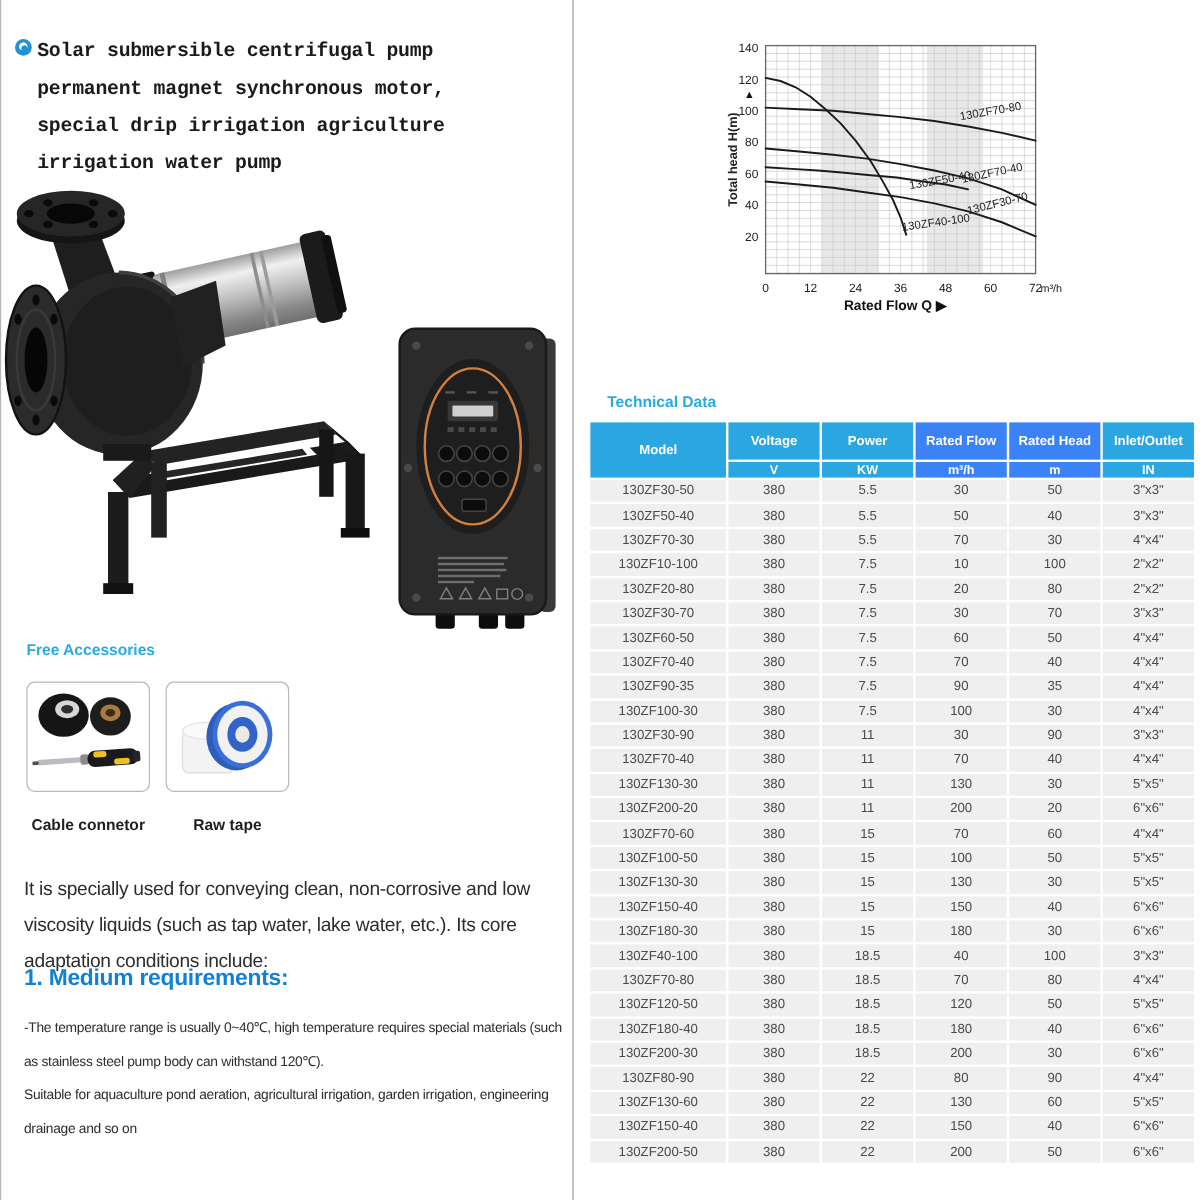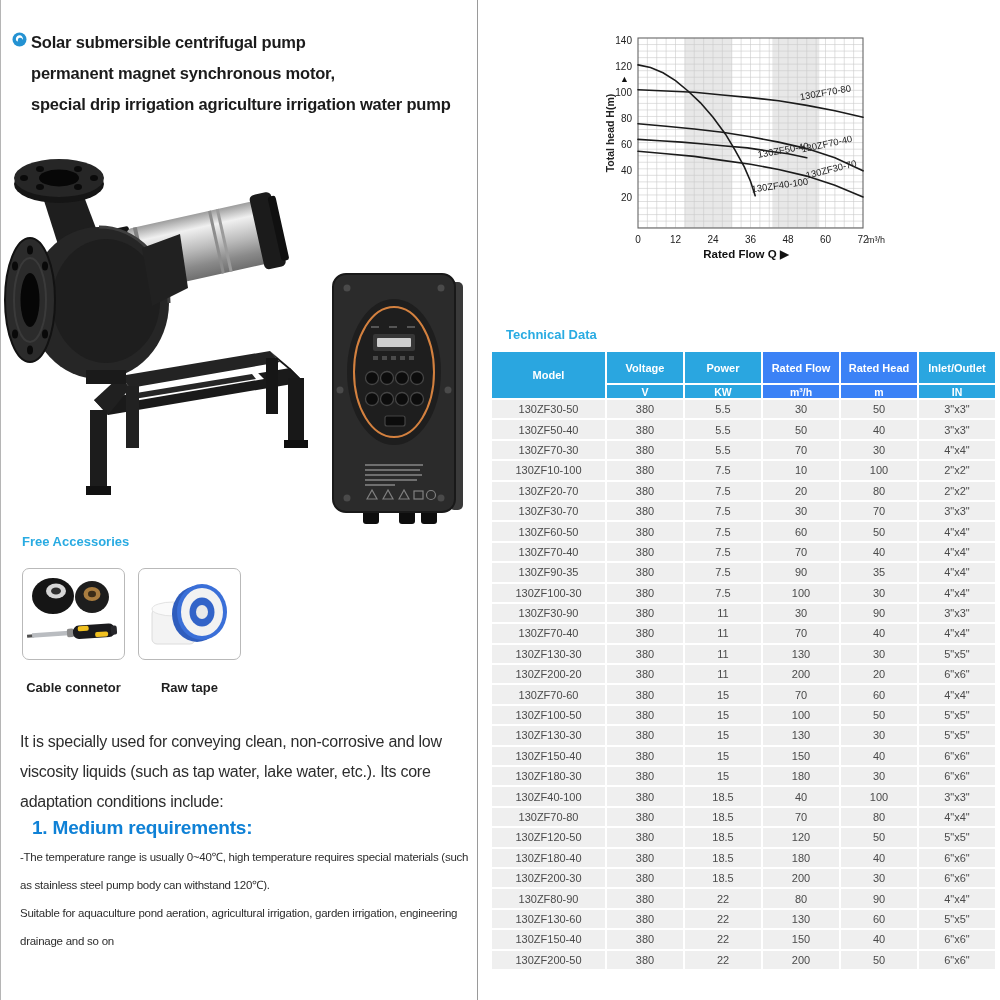--- a/index.html
+++ b/index.html
@@ -4,37 +4,37 @@
 <style>
   html,body{margin:0;padding:0;}
   body{
     width:1000px;height:1000px;overflow:hidden;position:relative;
     background:#ffffff;font-family:"Liberation Sans",sans-serif;
   }
   .edge-line{position:absolute;top:0;left:0;width:1px;height:1000px;background:#b5b5b5;}
   .divider{position:absolute;top:0;left:477px;width:1px;height:1000px;background:#9a9a9a;}
 
   
-  .title-block{position:absolute;left:12px;top:27px;width:460px;display:flex;}
+  .title-block{position:absolute;left:12px;top:27px;width:460px;display:flex;font-family:Liberation Mono, monospace;}
   .bullet{flex:0 0 16px;margin-top:5px;}
   .title-lines{margin-left:3px;color:#1b1b1b;font-size:16.5px;font-weight:bold;
     line-height:31px;letter-spacing:-0.2px;}
   .pump-svg{position:absolute;left:2px;top:138px;}
   .controller-svg{position:absolute;left:325px;top:268px;}
   .acc-heading{position:absolute;left:22px;top:534px;margin:0;color:#29abe2;
     font-size:13px;font-weight:bold;}
   .acc-box{position:absolute;top:568px;width:103px;height:92px;background:#fff;
     border:1px solid #b9b9b9;border-radius:7px;box-sizing:border-box;}
   .acc-box.b1{left:22px;} .acc-box.b2{left:138px;}
   .acc-label{position:absolute;top:680px;width:103px;text-align:center;color:#1f1f1f;
     font-size:13px;font-weight:bold;}
   .acc-label.l1{left:22px;} .acc-label.l2{left:138px;}
   .intro{position:absolute;left:20px;top:727px;width:452px;margin:0;color:#2d2d2d;
     font-size:16px;letter-spacing:-0.25px;line-height:30px;}
-  .sec-heading{position:absolute;left:20px;top:805px;margin:12px;color:#0f81d6;
+  .sec-heading{position:absolute;left:20px;top:805px;margin:0;color:#0f81d6;
     font-size:19px;font-weight:bold;letter-spacing:-0.2px;}
   .body-block{position:absolute;left:20px;top:843px;width:455px;height:156px;overflow:hidden;}
   .body-block p{margin:0;color:#2d2d2d;font-size:11.5px;letter-spacing:-0.25px;line-height:28px;}
 
   
   #chart-svg{position:absolute;left:475px;top:0;font-family:"Liberation Sans",sans-serif;}
   .tech-heading{position:absolute;left:490px;top:311px;margin:16px;color:#29abe2;
     font-size:13px;font-weight:bold;}
   .tech-table{position:absolute;left:490px;top:350px;width:507px;
     border-collapse:separate;border-spacing:2px;table-layout:fixed;background:#fff;}
@@ -374,21 +374,21 @@
       </tr>
       <tr>
         <td>130ZF10-100</td>
         <td>380</td>
         <td>7.5</td>
         <td>10</td>
         <td>100</td>
         <td>2"x2"</td>
       </tr>
       <tr>
-        <td>130ZF20-70</td>
+        <td>130ZF20-80</td>
         <td>380</td>
         <td>7.5</td>
         <td>20</td>
         <td>80</td>
         <td>2"x2"</td>
       </tr>
       <tr>
         <td>130ZF30-70</td>
         <td>380</td>
         <td>7.5</td>

